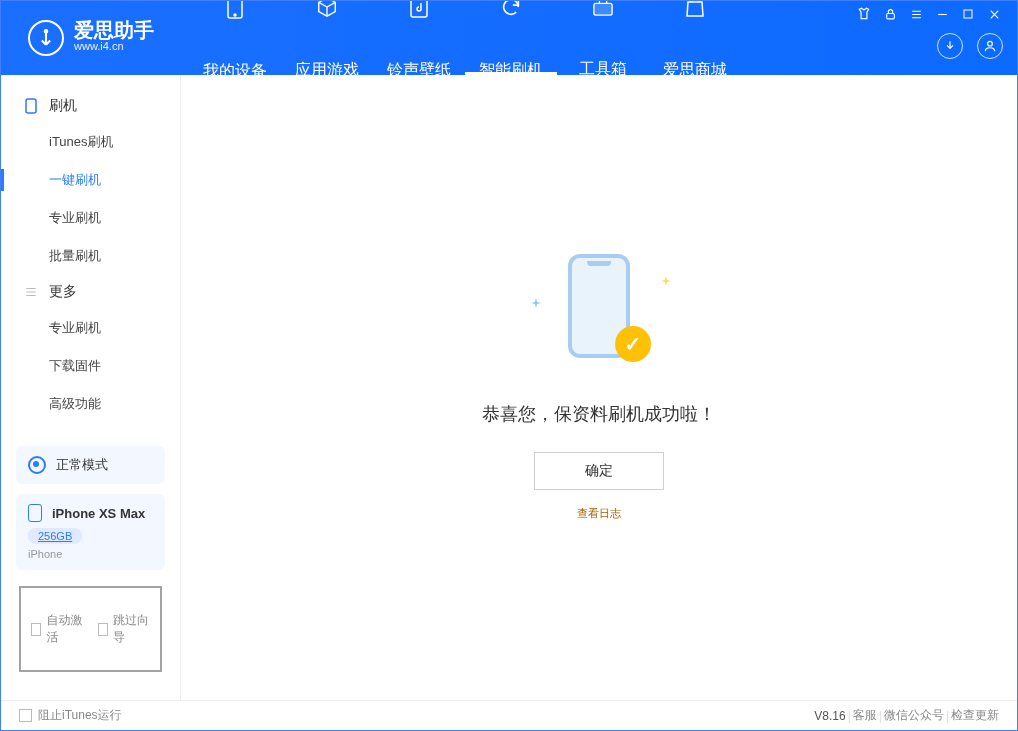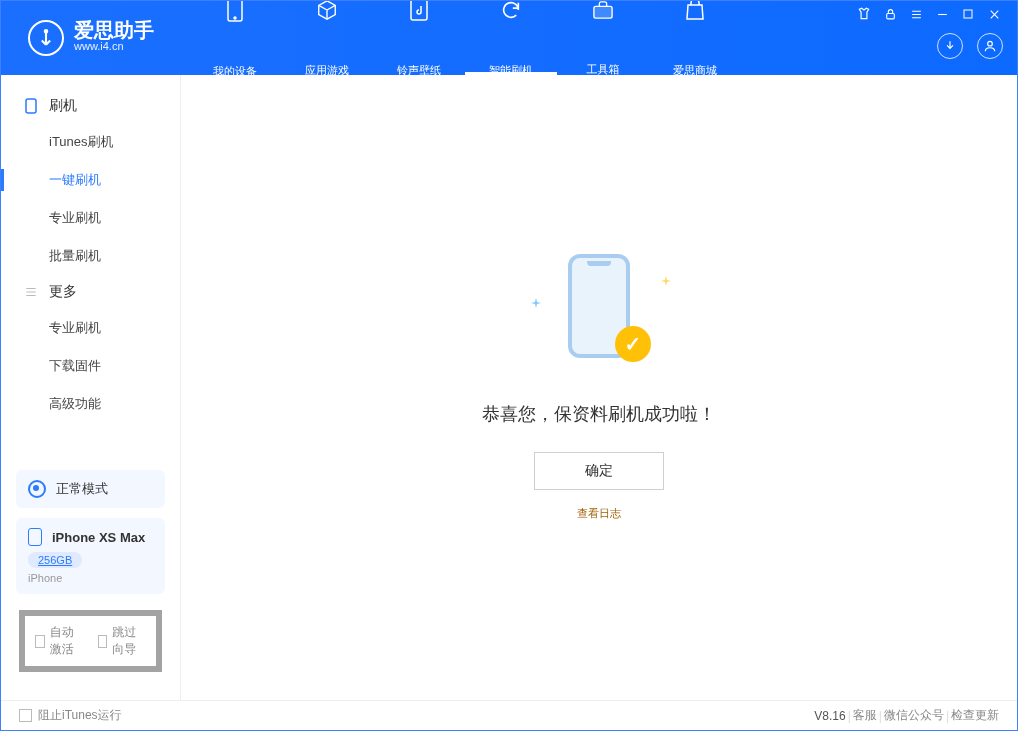--- a/index.html
+++ b/index.html
@@ -8,21 +8,21 @@
 
 .header { height: 74px; background: linear-gradient(to right, #1a6fff, #0d6aff); display: flex; align-items: center; color: #fff; position: relative; }
 .logo-area { display: flex; align-items: flex-start; padding: 0 19px; min-width: 180px; margin-left: 8px; }
 .logo-icon { width: 36px; height: 36px; border: 2px solid #fff; border-radius: 50%; display: flex; align-items: center; justify-content: center; margin-right: 10px; }
 .logo-text-main { font-size: 20px; font-weight: bold; line-height: 1; }
 .logo-text-sub { font-size: 11px; opacity: 0.9; }
 .nav-tabs { display: flex; height: 100%; }
 .nav-tab { width: 92px; display: flex; flex-direction: column; align-items: center; justify-content: center; cursor: pointer; position: relative; }
 .nav-tab.active::after { content: ""; position: absolute; bottom: 0; left: 0; right: 0; height: 3px; background: #fff; }
 .nav-tab-icon { width: 24px; height: 24px; margin-bottom: 6px; display: flex; align-items: center; justify-content: center; }
-.nav-tab-label { font-size: 11px; margin-top: 36px; }
+.nav-tab-label { font-size: 16px; margin-top: 36px; }
 .header-right { position: absolute; right: 12px; top: 0; height: 100%; display: flex; flex-direction: column; align-items: flex-end; }
 .win-controls { display: flex; gap: 12px; padding: 6px 4px; }
 .win-btn { width: 14px; height: 14px; cursor: pointer; display: flex; align-items: center; justify-content: center; }
 .user-icons { display: flex; gap: 14px; margin-top: 6px; padding-right: 2px; }
 .user-icon { width: 26px; height: 26px; border: 1.5px solid rgba(255,255,255,0.8); border-radius: 50%; display: flex; align-items: center; justify-content: center; cursor: pointer; }
 
 
 .body-area { display: flex; height: calc(100% - 74px - 30px); }
 .sidebar { width: 180px; border-right: 1px solid #eee; padding: 14px 0; display: flex; flex-direction: column; }
 .side-section-title { display: flex; align-items: center; padding: 8px 22px; font-size: 14px; color: #333; font-weight: 500; }
@@ -36,21 +36,21 @@
 .mode-card { display: flex; align-items: center; }
 .mode-icon { width: 18px; height: 18px; border: 2px solid #2b7bff; border-radius: 50%; margin-right: 10px; position: relative; }
 .mode-icon::after { content: ""; position: absolute; width: 6px; height: 6px; background: #2b7bff; border-radius: 50%; top: 3px; left: 3px; }
 .mode-label { font-size: 13px; color: #333; font-weight: 500; }
 .device-title-row { display: flex; align-items: center; }
 .device-phone-icon { width: 14px; height: 18px; border: 1.5px solid #2b7bff; border-radius: 3px; margin-right: 10px; position: relative; }
 .device-name { font-size: 13px; font-weight: bold; color: #333; }
 .device-badge { display: inline-block; background: #dfeaff; color: #2b7bff; font-size: 11px; padding: 2px 10px; border-radius: 10px; margin-top: 6px; text-decoration: underline; }
 .device-type { font-size: 11px; color: #999; margin-top: 4px; }
 
-.options-box { border: 6px solid #a3a3a3; padding: 8px 10px; display: flex; gap: 14px; margin: 6px 18px 14px; }
+.options-box { border: 2px solid #a3a3a3; padding: 24px 10px; display: flex; gap: 14px; margin: 6px 18px 14px; }
 .opt { display: flex; align-items: center; font-size: 12px; color: #888; cursor: pointer; }
 .opt-check { width: 13px; height: 13px; border: 1px solid #bbb; margin-right: 5px; }
 
 
 .main { flex: 1; display: flex; flex-direction: column; align-items: center; justify-content: center; background: #fff; }
 .success-illustration { position: relative; width: 120px; height: 120px; margin-bottom: 28px; }
 .phone-shape { width: 62px; height: 104px; border: 4px solid #a8cdf0; border-radius: 12px; background: #e9f3fc; position: absolute; left: 50%; top: 0; transform: translateX(-50%); }
 .phone-notch { position: absolute; top: 3px; left: 50%; transform: translateX(-50%); width: 24px; height: 5px; background: #a8cdf0; border-radius: 0 0 4px 4px; }
 .check-badge { position: absolute; right: 8px; bottom: 12px; width: 36px; height: 36px; background: #ffc107; border-radius: 50%; display: flex; align-items: center; justify-content: center; color: #fff; font-size: 20px; font-weight: bold; }
 .sparkle { position: absolute; width: 10px; height: 10px; }

